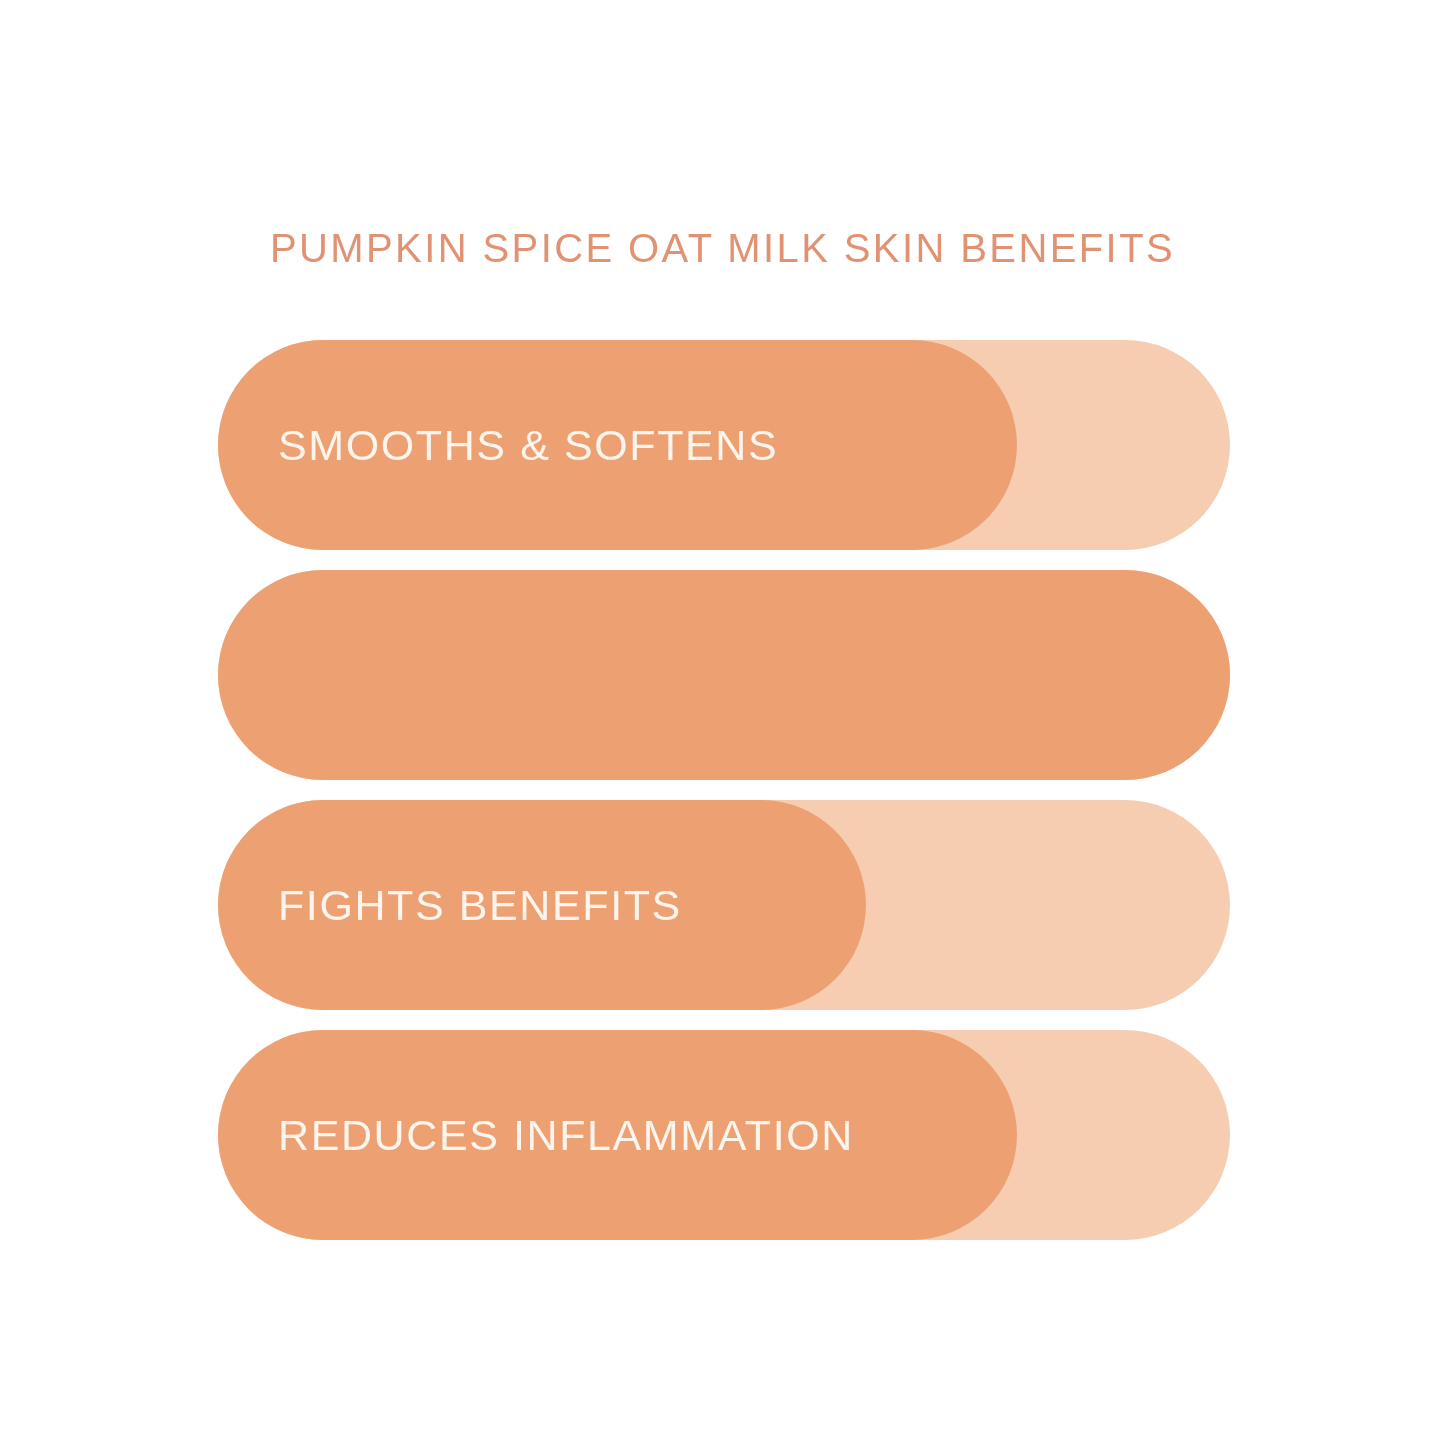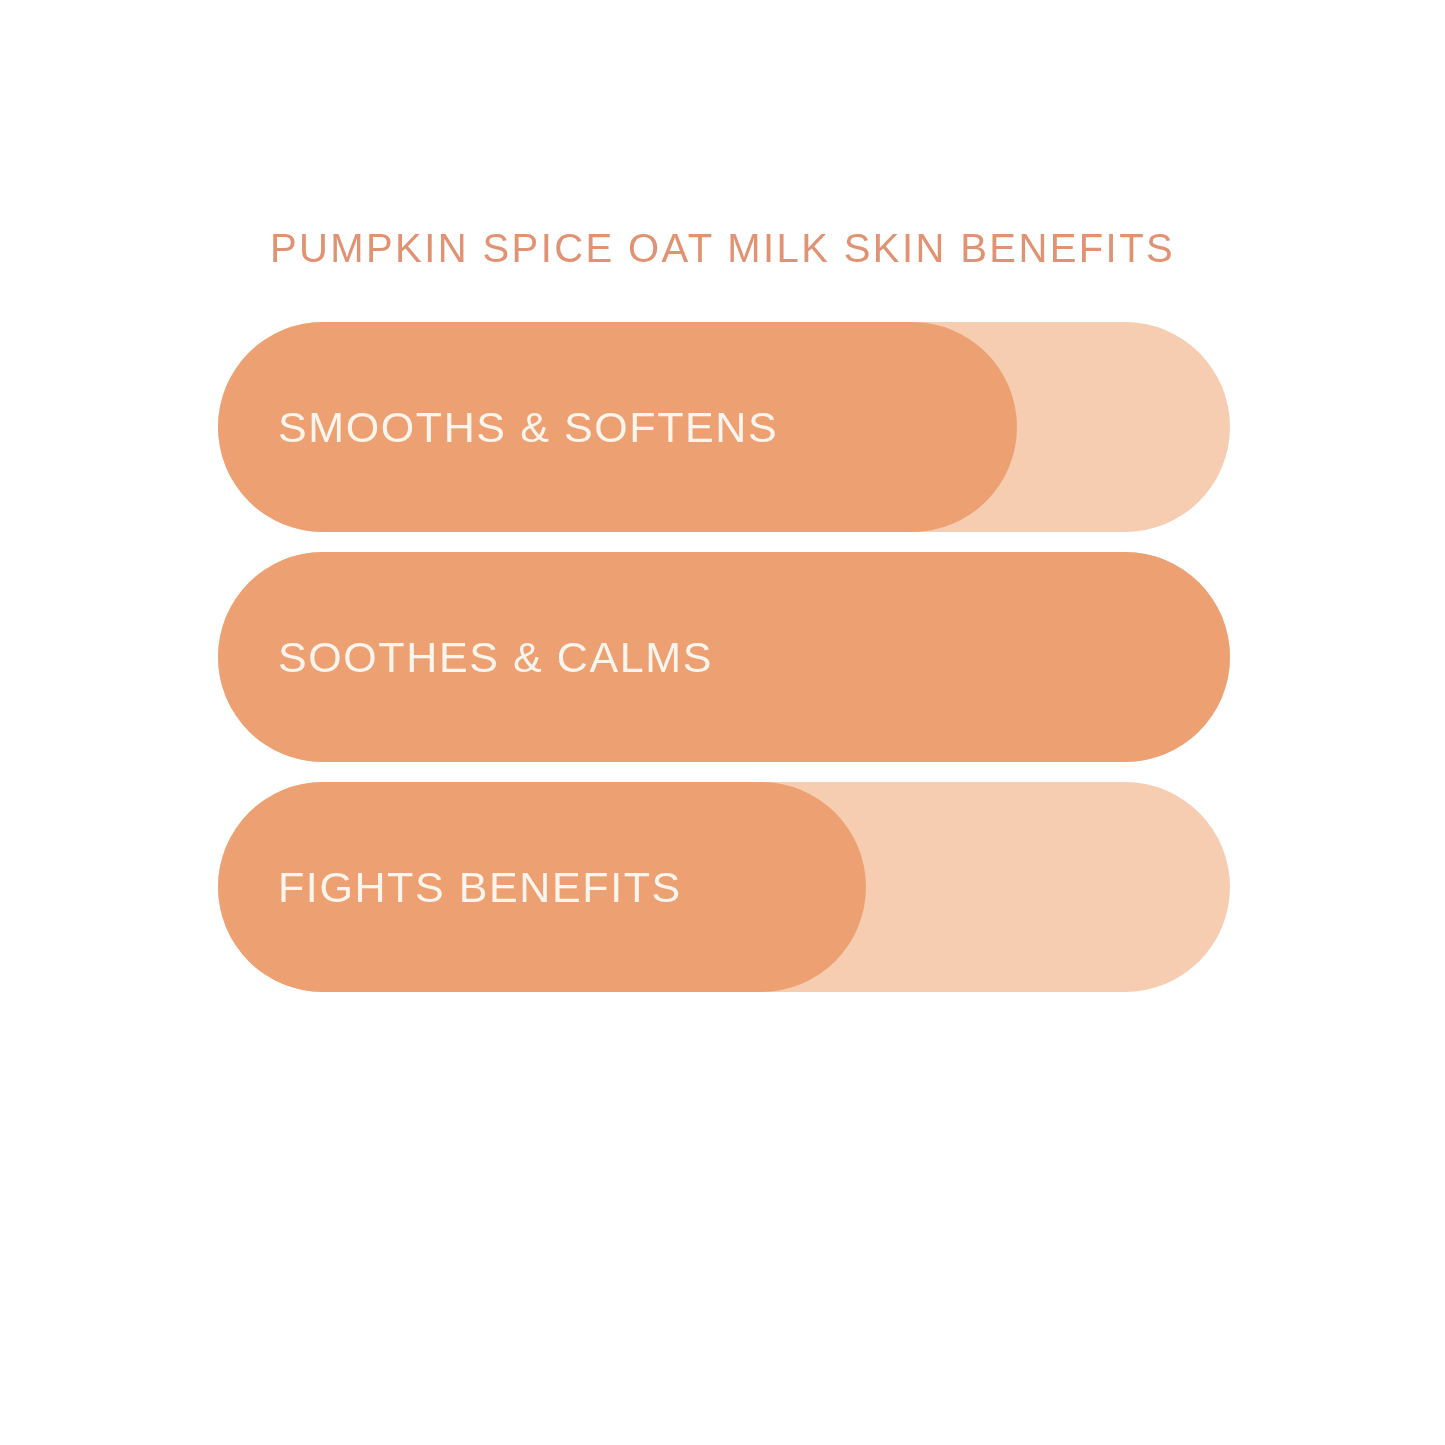--- a/index.html
+++ b/index.html
@@ -34,21 +34,21 @@
     font-weight: 300;
     letter-spacing: 2.4px;
     color: #E09272;
     white-space: nowrap;
     line-height: 1;
   }
 
   .bars {
     position: absolute;
     left: 218px;
-    top: 322px;
+    top: 340px;
     width: 1012px;
   }
 
   .bar-row {
     position: relative;
     width: 1012px;
     height: 210px;
     margin-bottom: 20px;
   }
   .bar-row:last-child { margin-bottom: 0; }
@@ -99,24 +99,28 @@
 
     <div class="bar-row">
       <div class="bar-track" style="background: rgb(247, 205, 178);"></div>
       <div class="bar-fill" style="width: 79%; background: rgb(237, 161, 114);"></div>
       <div class="bar-label" style="color: rgb(251, 245, 238);">SMOOTHS &amp; SOFTENS</div>
     </div>
 
     <div class="bar-row">
       <div class="bar-track" style="background: rgb(247, 205, 178);"></div>
       <div class="bar-fill" style="width: 100%; background: rgb(237, 161, 114);"></div>
-      <div class="bar-label" style="color: rgb(251, 245, 238);">SOOTHES &amp; CALMS</div>
     </div>
 
     <div class="bar-row">
       <div class="bar-track" style="background: rgb(247, 205, 178);"></div>
       <div class="bar-fill" style="width: 64%; background: rgb(237, 161, 114);"></div>
       <div class="bar-label" style="color: rgb(251, 245, 238);">FIGHTS BENEFITS</div>
     </div>
 
+    <div class="bar-row">
+      <div class="bar-track" style="background: rgb(247, 205, 178);"></div>
+      <div class="bar-fill" style="width: 79%; background: rgb(237, 161, 114);"></div>
+      <div class="bar-label" style="color: rgb(251, 245, 238);">REDUCES INFLAMMATION</div>
+    </div>
 
   </div>
 </div>
 
 </body></html>

